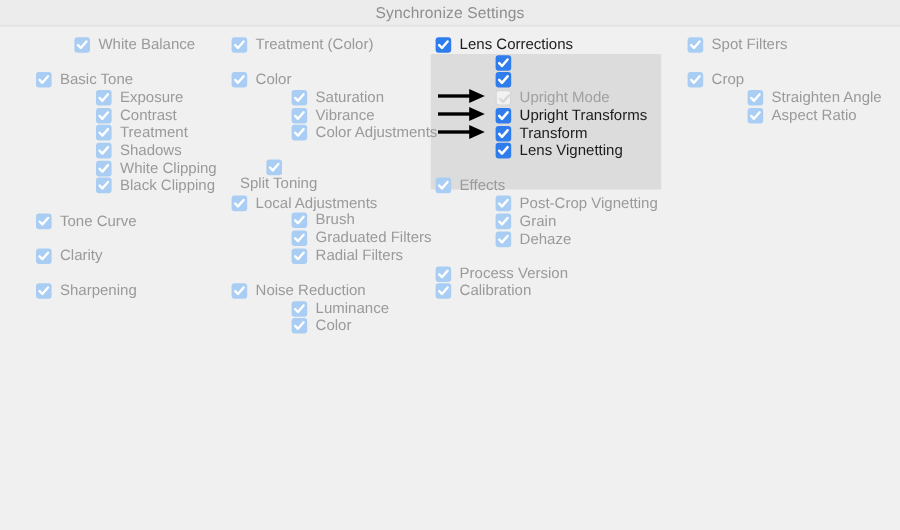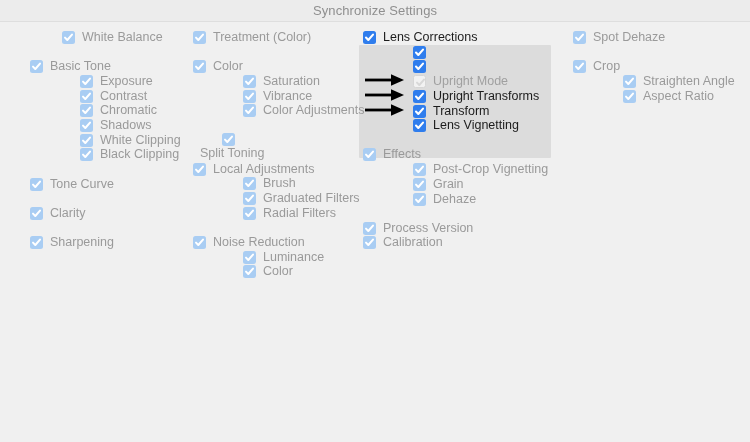--- a/index.html
+++ b/index.html
@@ -172,21 +172,21 @@
             </svg>
           </span>
           <span class="label">Contrast</span>
         </div>
         <div class="row indent" style="top: 81.3px; left: 25px;">
           <span class="cb">
             <svg width="11" height="11" viewBox="0 0 11 11">
               <path d="M2 5.6 L4.3 8 L9 2.6"></path>
             </svg>
           </span>
-          <span class="label">Chromatic</span>
+          <span class="label">Treatment</span>
         </div>
         <div class="row indent" style="top: 96px; left: 25px;">
           <span class="cb">
             <svg width="11" height="11" viewBox="0 0 11 11">
               <path d="M2 5.6 L4.3 8 L9 2.6"></path>
             </svg>
           </span>
           <span class="label">Shadows</span>
         </div>
         <div class="row indent" style="top: 110.7px; left: 25px;">
@@ -440,21 +440,21 @@
           <span class="label">Calibration</span>
         </div>
       </div>
     <div class="column col-4">
         <div class="row" style="top: 8px; left: 0px;">
           <span class="cb">
             <svg width="11" height="11" viewBox="0 0 11 11">
               <path d="M2 5.6 L4.3 8 L9 2.6"></path>
             </svg>
           </span>
-          <span class="label">Spot Dehaze</span>
+          <span class="label">Spot Filters</span>
         </div>
         <div class="row" style="top: 37.2px; left: 0px;">
           <span class="cb">
             <svg width="11" height="11" viewBox="0 0 11 11">
               <path d="M2 5.6 L4.3 8 L9 2.6"></path>
             </svg>
           </span>
           <span class="label">Crop</span>
         </div>
         <div class="row indent" style="top: 51.9px; left: 25px;">

